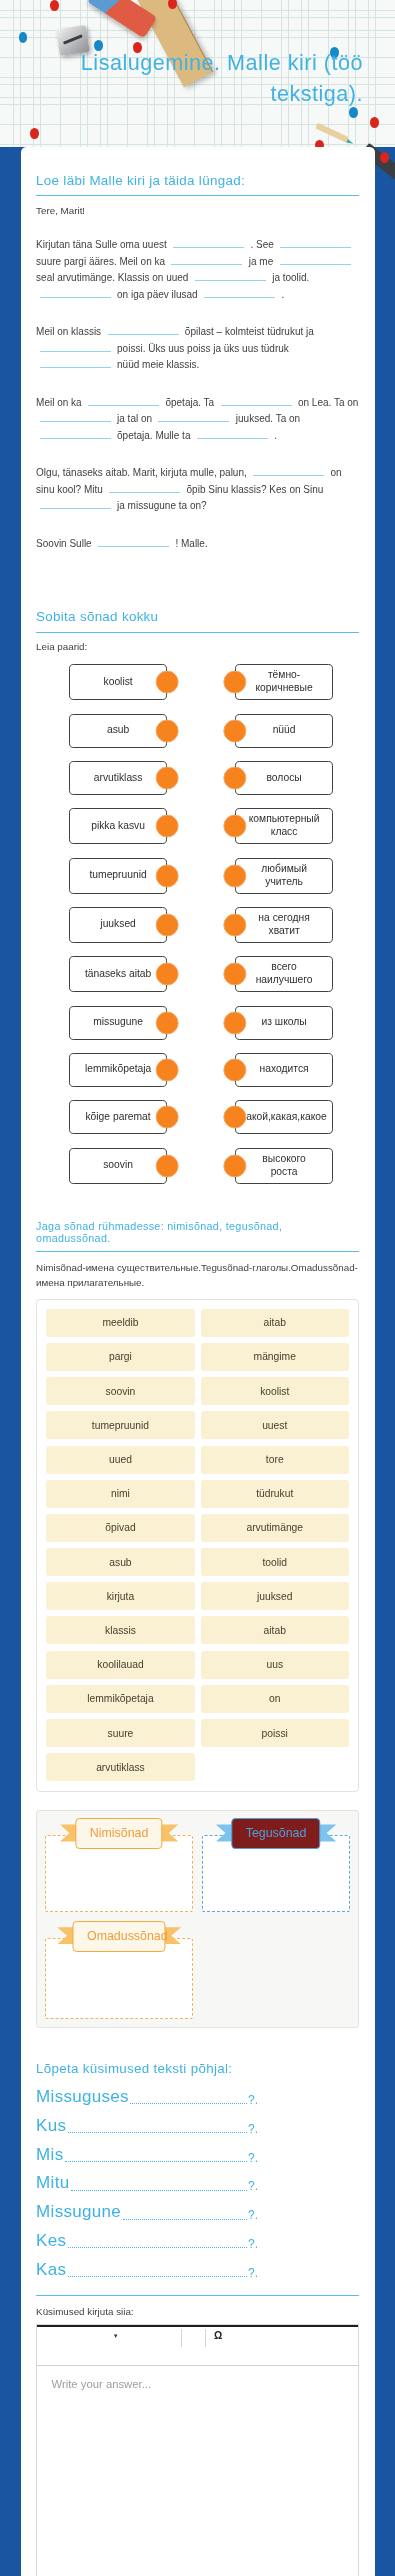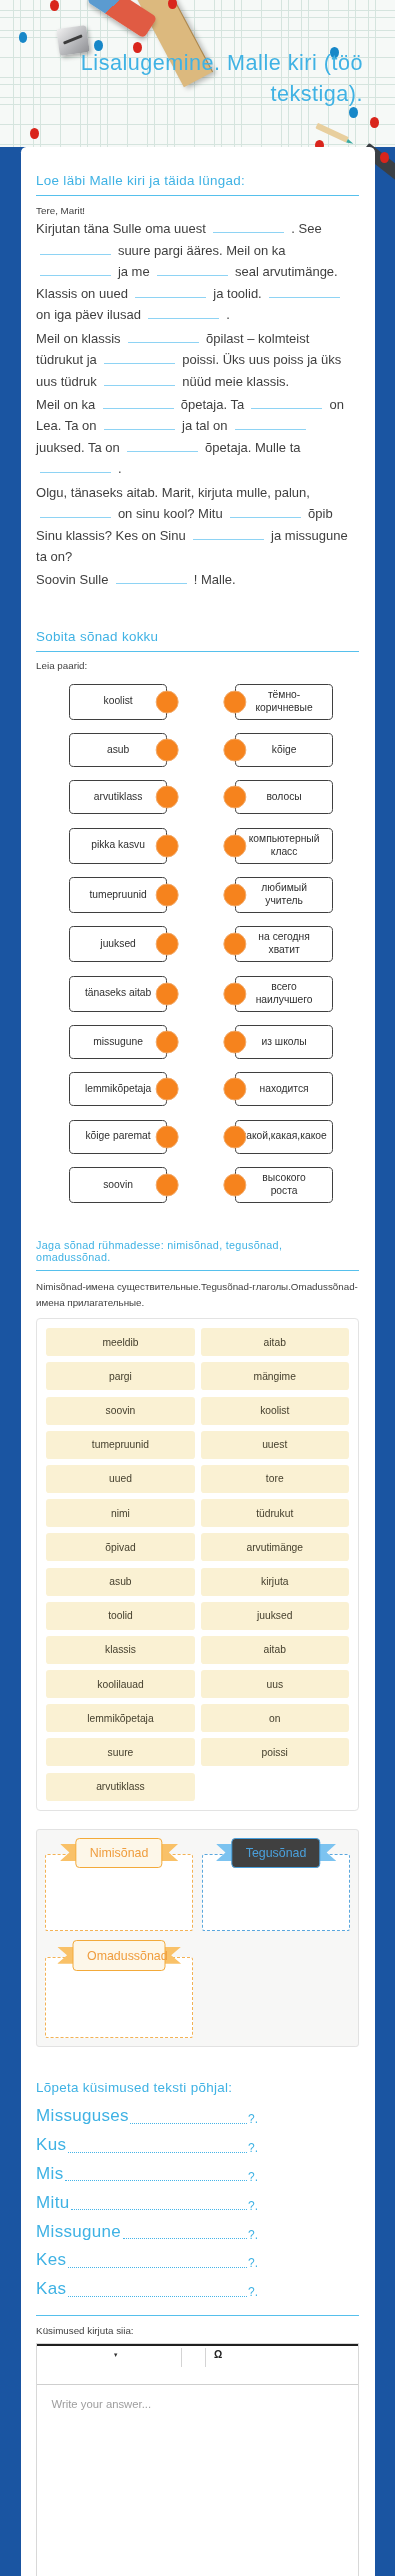--- a/index.html
+++ b/index.html
@@ -100,21 +100,21 @@
     letter-spacing: 0.3px;
   }
   .sec-title.tight { font-size: 10.8px; }
   .sec-underline {
     border: none; border-top: 1px solid #56c0ec;
     margin: 7.2px 0 0 0;
   }
 
   
   .greeting { margin-top: 9.3px; font-size: 9.8px; color: #3f3f3f; }
-  .letter p { margin: 2px 0; font-size: 13px; color: #3f3f3f; line-height: 1.65; }
+  .letter p { margin: 21px 0; font-size: 10px; color: #3f3f3f; line-height: 1.65; }
   .blank {
     display: inline-block; width: 71px; height: 1em;
     border-bottom: 1px solid #8ed3f4;
     margin: 0 3.6px; vertical-align: baseline;
   }
 
   
   .subtitle { margin: 8.2px 0 0 0; font-size: 9.8px; color: #3f3f3f; }
   .pairs { margin-top: 12.4px; display: flex; flex-direction: column; gap: 13.4px; }
   .pair-row { display: flex; align-items: stretch; padding-left: 33px; gap: 68px; }
@@ -166,21 +166,21 @@
     position: absolute; left: -15.5px; right: -15.5px; top: 6.2px; bottom: 7.2px;
     background: #f9c168;
     clip-path: polygon(0 0, 100% 0, 92% 50%, 100% 100%, 0 100%, 8% 50%);
   }
   .zone.blue .ribbon .wings { background: #7cc3f0; }
   .ribbon .label {
     position: relative; display: inline-block; max-width: 93px;
     background: #fdf7e9; border: 1px solid #f3aa3a; border-radius: 4.1px;
     padding: 6.2px 13.4px; font-size: 12.4px; color: #ef9d3e; line-height: 1.3;
   }
-  .zone.blue .ribbon .label { background: #404040; border-color: #4aa0dc; color: #4aa0dc; }
+  .zone.blue .ribbon .label { background: #7f1d1d; border-color: #4aa0dc; color: #4aa0dc; }
   .zones-row2 { margin-top: 9.3px; }
 
   
   .q-list { margin-top: 11.3px; width: 222px; }
   .q-line { display: flex; align-items: flex-end; margin: 8.8px 0; }
   .q-starter { color: #3fb2e4; font-size: 17px; letter-spacing: 0.3px; }
   .q-dots { flex: 1; border-bottom: 1.5px dotted #45b4e8; margin: 0 1.5px 2.6px 1.5px; }
   .q-mark { color: #3fb2e4; font-size: 12px; }
   .prompt { margin-top: 9.3px; font-size: 9.8px; color: #3f3f3f; }
 
@@ -273,21 +273,21 @@
                 <span>тёмно-коричневые</span>
               </div>
             </div>
             <div class="pair-row">
               <div class="match-card left">
                 <span>asub</span>
                 <span class="match-dot"></span>
               </div>
               <div class="match-card right">
                 <span class="match-dot"></span>
-                <span>kõige</span>
+                <span>nüüd</span>
               </div>
             </div>
             <div class="pair-row">
               <div class="match-card left">
                 <span>arvutiklass</span>
                 <span class="match-dot"></span>
               </div>
               <div class="match-card right">
                 <span class="match-dot"></span>
                 <span>волосы</span>
@@ -422,24 +422,24 @@
             <div class="chip">
               <span>õpivad</span>
             </div>
             <div class="chip">
               <span>arvutimänge</span>
             </div>
             <div class="chip">
               <span>asub</span>
             </div>
             <div class="chip">
+              <span>toolid</span>
+            </div>
+            <div class="chip">
               <span>kirjuta</span>
-            </div>
-            <div class="chip">
-              <span>toolid</span>
             </div>
             <div class="chip">
               <span>juuksed</span>
             </div>
             <div class="chip">
               <span>klassis</span>
             </div>
             <div class="chip">
               <span>aitab</span>
             </div>

